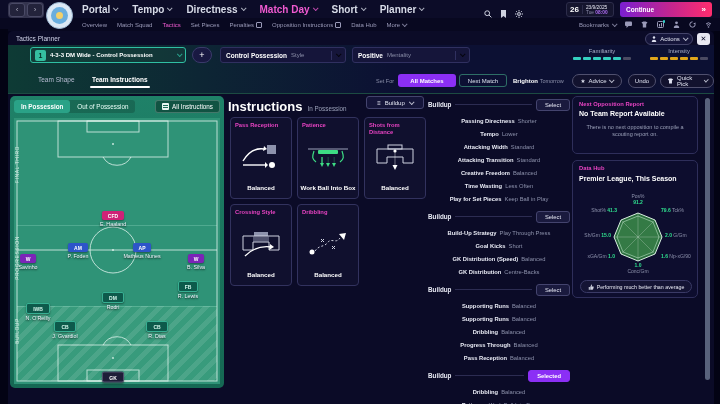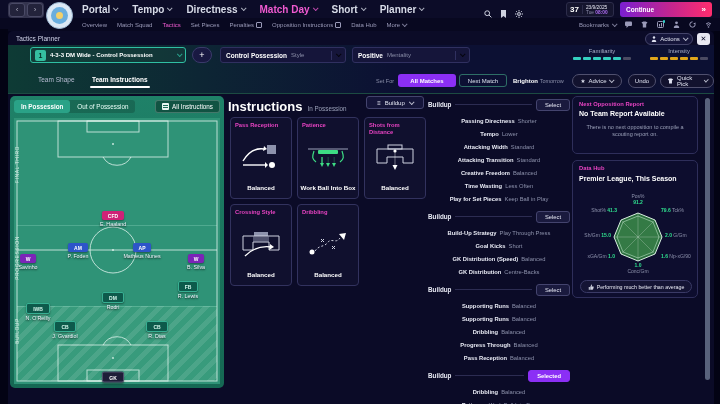--- a/index.html
+++ b/index.html
@@ -197,21 +197,21 @@
               <line x1="0" y1="4" x2="1.4" y2="4"></line>
               <line x1="6.6" y1="4" x2="8" y2="4"></line>
               <line x1="1.2" y1="1.2" x2="2.2" y2="2.2"></line>
               <line x1="5.8" y1="5.8" x2="6.8" y2="6.8"></line>
               <line x1="6.8" y1="1.2" x2="5.8" y2="2.2"></line>
               <line x1="2.2" y1="5.8" x2="1.2" y2="6.8"></line>
             </g>
           </svg></span>
     </div>
     <div class="datebox">
-      <span class="dday">37</span>
+      <span class="dday">26</span>
       <span class="dcol">
         <span class="ddate">23/9/2025</span>
         <span class="dwt"><span>Tue</span> <span class="dtime">08:00</span></span>
       </span>
     </div>
     <div class="continue">
       <span class="clabel">Continue</span>
       <span class="carr">»</span>
     </div>
   </div>

